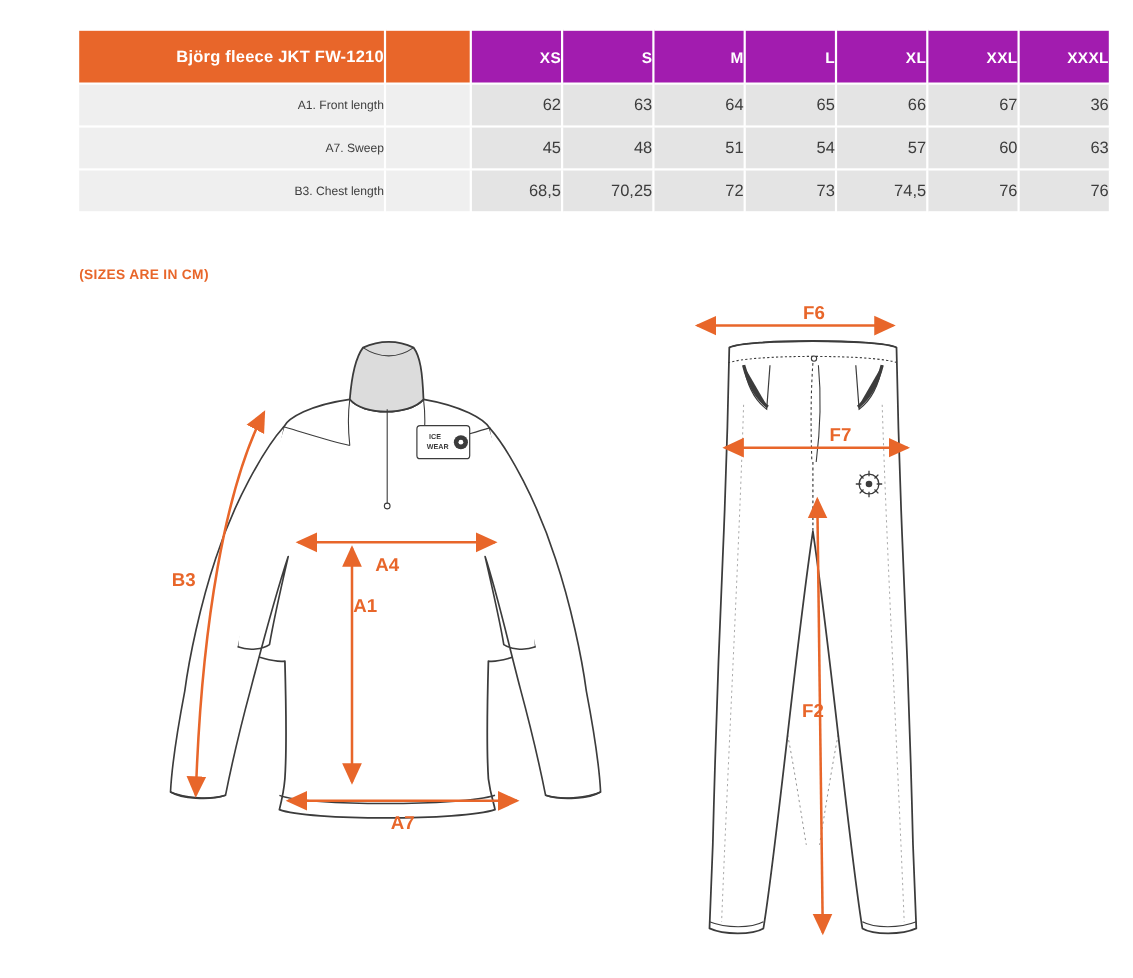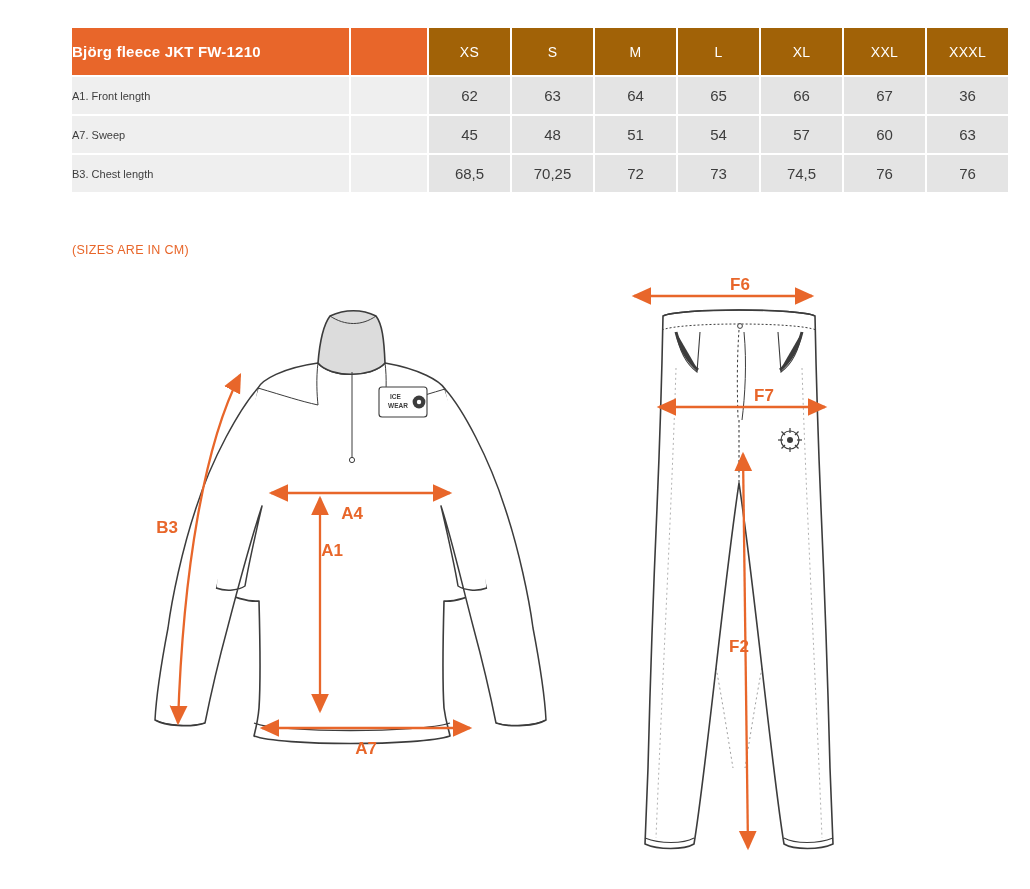--- a/index.html
+++ b/index.html
@@ -26,41 +26,42 @@
   table.size-table {
     border-collapse: collapse;
     width: 940px;
     table-layout: fixed;
   }
   table.size-table th,
   table.size-table td {
     padding: 0;
     margin: 0;
     border: 2px solid #ffffff;
+    text-align: right;
   }
   .hdr-title {
     background: #e8662a;
     color: #ffffff;
     text-align: left;
     font-size: 15px;
     font-weight: bold;
     height: 47px;
     padding-left: 14px;
     letter-spacing: 0.2px;
   }
   .hdr-blank {
     background: #e8662a;
     width: 76px;
   }
   .hdr-size {
-    background: #a16207;
+    background: #a21caf;
     color: #ffffff;
     text-align: center;
     font-size: 14px;
-    font-weight: normal;
+    font-weight: bold;
     width: 81px;
     height: 47px;
     letter-spacing: 0.3px;
   }
   .row-label {
     background: #efefef;
     text-align: left;
     font-size: 11px;
     color: #3d3d3d;
     height: 37px;
@@ -75,21 +76,21 @@
     font-size: 15px;
     color: #3d3d3d;
     height: 37px;
   }
   .units-note {
     position: absolute;
     left: 72px;
     top: 243px;
     color: #e8662a;
     font-size: 12.5px;
-    font-weight: normal;
+    font-weight: bold;
     letter-spacing: 0.3px;
   }
 
   
   .illus {
     position: absolute;
     left: 0;
     top: 268px;
     width: 1030px;
     height: 620px;

